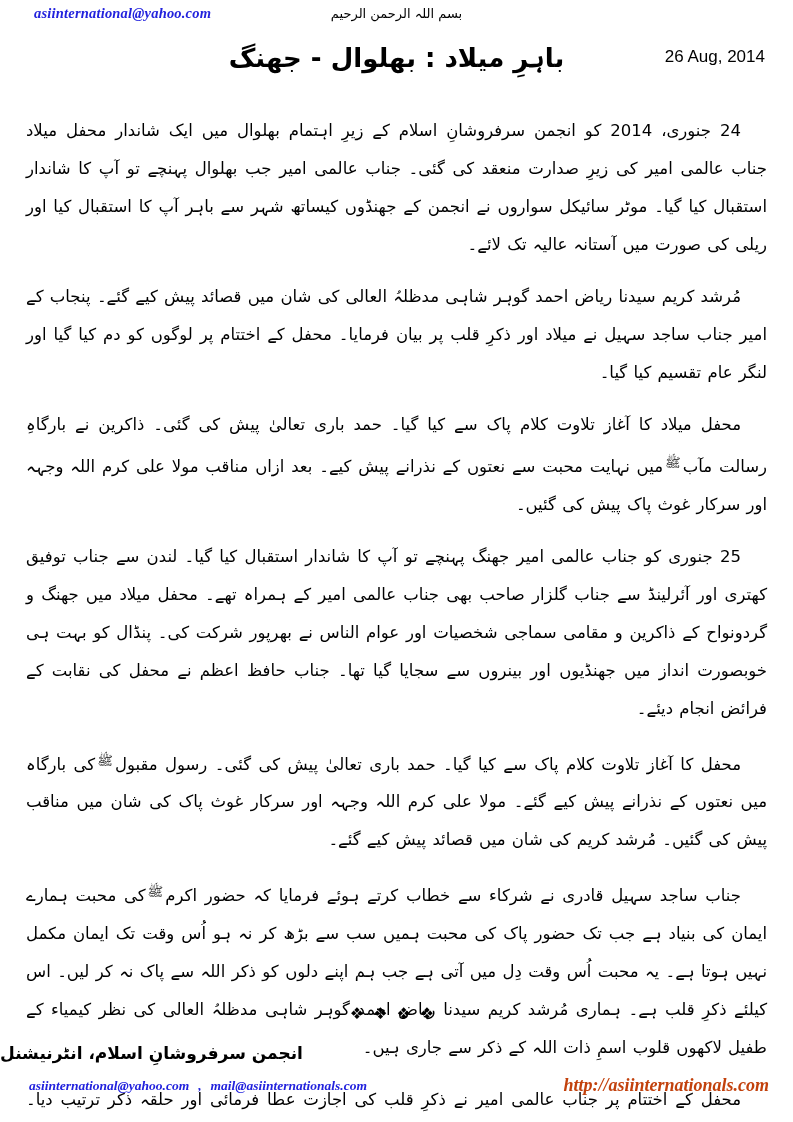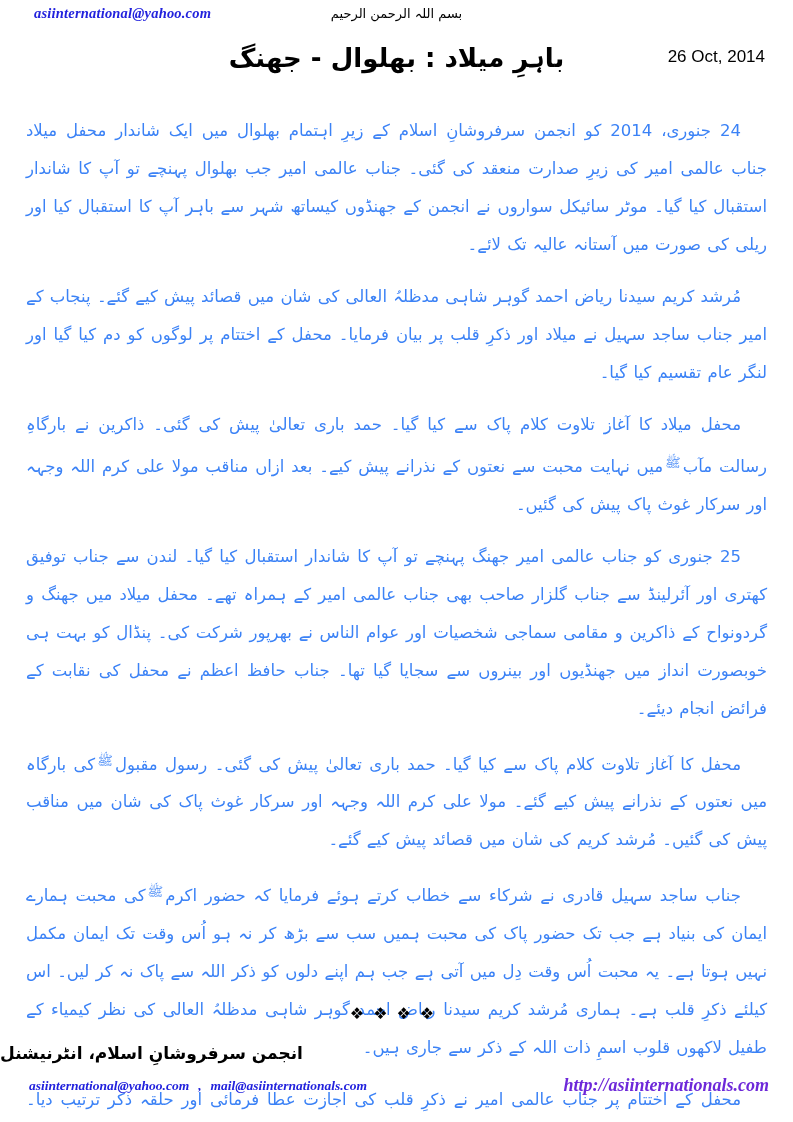--- a/index.html
+++ b/index.html
@@ -88,21 +88,21 @@
     position: absolute;
     top: 112px;
     right: 26px;
     left: 26px;
     direction: rtl;
   }
   .para {
     direction: rtl;
     text-align: justify;
     text-align-last: right;
-    color: #3b82f6;
+    color: #000000;
     font-family: "DejaVu Sans", sans-serif;
     font-size: 16.5px;
     line-height: 38px;
     margin: 0 0 14px 0;
     text-indent: 26px;
     word-spacing: 1px;
   }
   .para.tight { margin-bottom: 11px; }
   .para .saw {
     font-size: 13px;
@@ -163,21 +163,21 @@
     white-space: nowrap;
   }
   .contact-left .sep {
     padding: 0 9px;
     color: #2222dd;
   }
   .contact-site {
     position: absolute;
     right: 24px;
     top: -3px;
-    color: #6d28d9;
+    color: #c2410c;
     font-family: "Liberation Serif", "DejaVu Serif", serif;
     font-style: italic;
     font-weight: bold;
     font-size: 18px;
     white-space: nowrap;
   }
   a { text-decoration: none; color: inherit; }
 </style>
 </head>
 <body>
@@ -186,21 +186,21 @@
 
   <div class="top-bar">
     <div class="header-email">
       <a href="#">asiinternational@yahoo.com</a>
     </div>
     <div class="bismillah">بسم اللہ الرحمن الرحیم</div>
   </div>
 
   <div class="title-row">
     <div class="doc-title">باہرِ میلاد : بھلوال - جھنگ</div>
-    <div class="doc-date">26 Oct, 2014</div>
+    <div class="doc-date">26 Aug, 2014</div>
   </div>
 
   <div class="body-area">
 
     <p class="para">24 جنوری، 2014 کو انجمن سرفروشانِ اسلام کے زیرِ اہتمام بھلوال میں ایک شاندار محفل میلاد جناب عالمی امیر کی زیرِ صدارت منعقد کی گئی۔ جناب عالمی امیر جب بھلوال پہنچے تو آپ کا شاندار استقبال کیا گیا۔ موٹر سائیکل سواروں نے انجمن کے جھنڈوں کیساتھ شہر سے باہر آپ کا استقبال کیا اور ریلی کی صورت میں آستانہ عالیہ تک لائے۔</p>
 
     <p class="para">مُرشد کریم سیدنا ریاض احمد گوہر شاہی مدظلہُ العالی کی شان میں قصائد پیش کیے گئے۔ پنجاب کے امیر جناب ساجد سہیل نے میلاد اور ذکرِ قلب پر بیان فرمایا۔ محفل کے اختتام پر لوگوں کو دم کیا گیا اور لنگر عام تقسیم کیا گیا۔</p>
 
     <p class="para"><span>محفل میلاد کا آغاز تلاوت کلام پاک سے کیا گیا۔ حمد باری تعالیٰ پیش کی گئی۔ ذاکرین نے بارگاہِ رسالت مآب</span><span class="saw">ﷺ</span><span>میں نہایت محبت سے نعتوں کے نذرانے پیش کیے۔ بعد ازاں مناقب مولا علی کرم اللہ وجہہ اور سرکار غوث پاک پیش کی گئیں۔</span></p>
 

